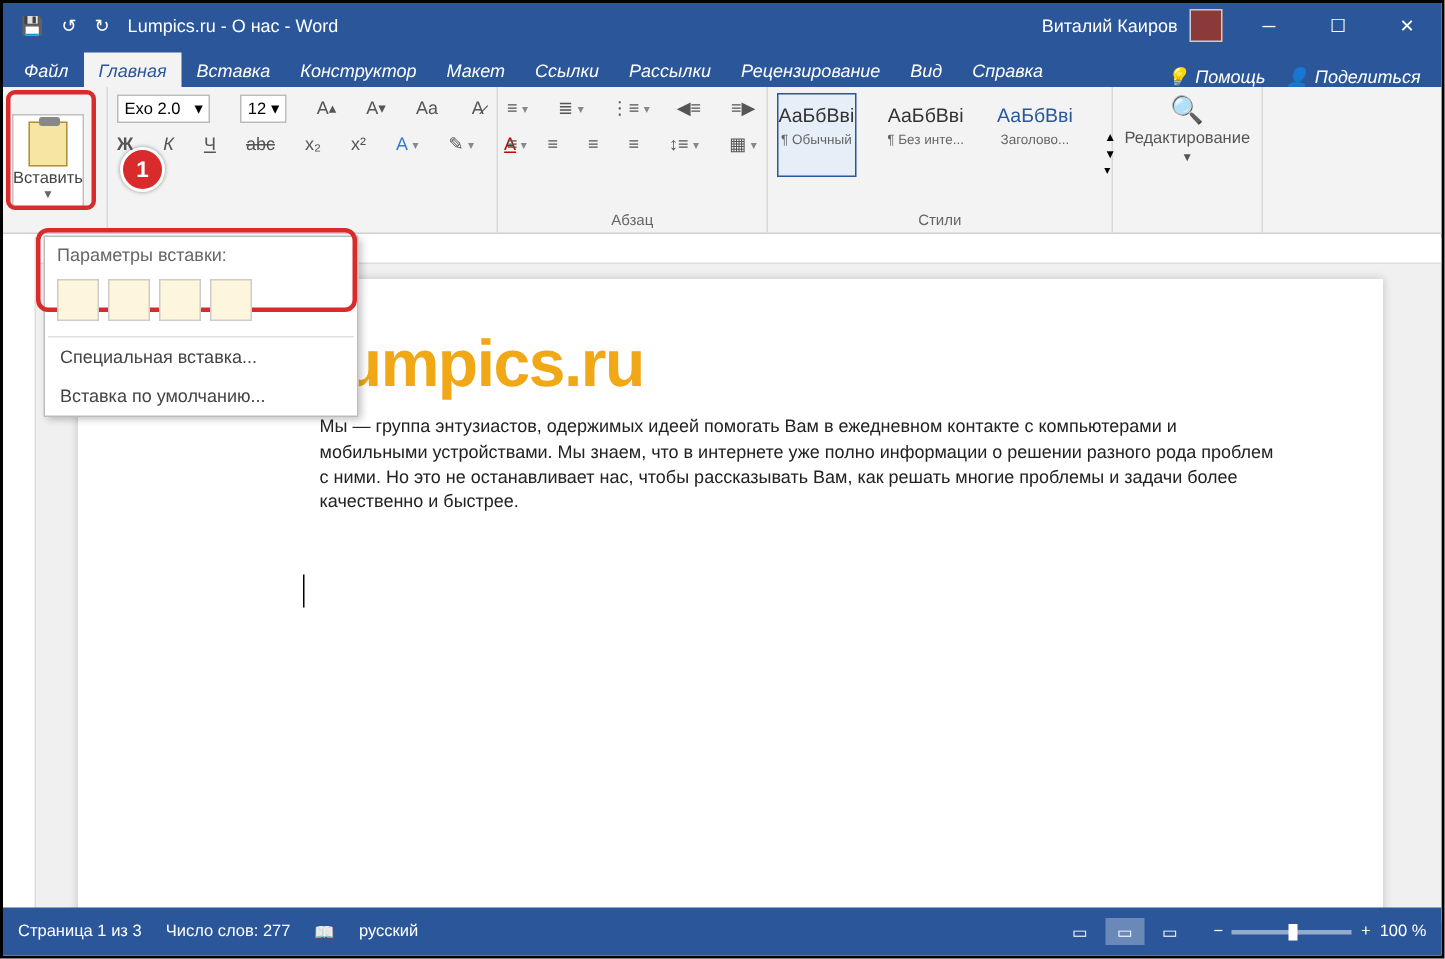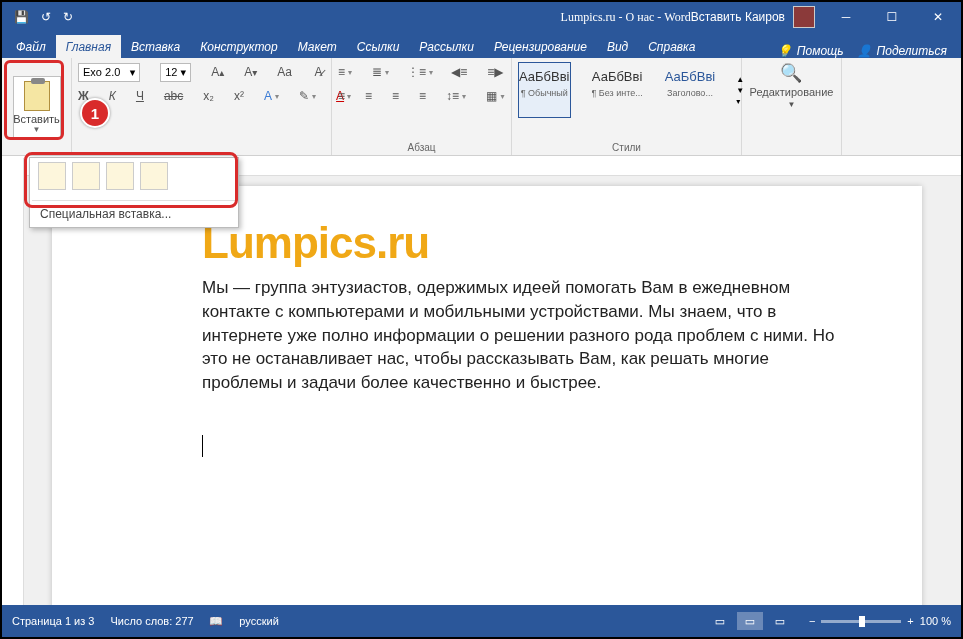--- a/index.html
+++ b/index.html
@@ -1,40 +1,40 @@
 <!DOCTYPE html>
 <html><head>
 <meta charset="utf-8">
 <style>
 * { margin: 0; padding: 0; box-sizing: border-box; font-family: "Segoe UI", Arial, sans-serif; }
 body { background: #fff; width: 963px; height: 639px; overflow: hidden; border: 2px solid #000; position: relative; }
 
 .titlebar { height: 30px; background: #2b579a; display: flex; align-items: center; color: #fff; font-size: 12px; }
 .qa { display: flex; gap: 12px; padding: 0 12px; }
-.titlebar .center { flex: 1; text-align: right; font-family: Liberation Serif, serif; }
+.titlebar .center { flex: 1; text-align: left; }
 .titlebar .user { display: flex; align-items: center; gap: 8px; padding-right: 8px; }
 .avatar { width: 22px; height: 22px; background: #8b3a3a; border: 1px solid #ccc; }
 .winbtns { display: flex; }
 .winbtn { width: 46px; height: 30px; display: flex; align-items: center; justify-content: center; color: #fff; }
 
 .tabs { height: 26px; background: #2b579a; display: flex; align-items: flex-end; padding-left: 4px; color: #fff; font-size: 12px; font-style: italic; }
 .tab { padding: 5px 10px 4px; cursor: pointer; }
 .tab.file { background: #2b579a; }
 .tab.active { background: #f3f3f3; color: #2b579a; }
 .tabs .spring { flex: 1; }
 .tabs .right { display: flex; gap: 14px; padding-right: 14px; align-items: center; }
 .tabs .right span { display: flex; align-items: center; gap: 4px; }
 
 .ribbon { height: 98px; background: #f3f3f3; border-bottom: 1px solid #d0d0d0; display: flex; position: relative; }
 .group { border-right: 1px solid #d9d9d9; padding: 4px 6px 2px; display: flex; flex-direction: column; }
 .group .glabel { text-align: center; font-size: 10px; color: #666; margin-top: auto; padding-top: 2px;}
-.group .row { display: flex; align-items: center; gap: 20px; }
-
-
-.paste-area { position: relative; width: 70px; display:flex;flex-direction:column;align-items:center;justify-content:center;}
+.group .row { display: flex; align-items: flex-end; gap: 20px; }
+
+
+.paste-area { position: relative; width: 70px; display:flex;flex-direction:column;justify-content:center;}
 .paste-btn { width: 48px; display:flex;flex-direction:column; align-items:center; padding:4px 2px; border:1px solid #c0c0c0; background:#fff;}
 .paste-icon { width: 26px; height: 30px; background: #f5e6a3; border: 1px solid #b08f3e; position: relative; }
 .paste-icon::before{content:"";position:absolute;top:-4px;left:6px;width:14px;height:6px;background:#888;border-radius:2px;}
 .paste-btn .lbl { font-size: 11px; color: #444; margin-top: 2px; }
 .paste-btn .chev { font-size: 8px; color: #666; }
 .red-box-1 { position: absolute; border: 3px solid #d92b2b; border-radius: 6px; top: 2px; left: 2px; width: 60px; height: 80px; pointer-events: none;}
 .badge { position:absolute; width:30px;height:30px;border-radius:50%;background:#d92b2b;color:#fff;display:flex;align-items:center;justify-content:center;font-weight:bold;font-size:15px;border:2px solid #fff;box-shadow:0 0 3px rgba(0,0,0,.4);}
 .badge1{top:40px;left:78px;}
 
 
@@ -68,21 +68,21 @@
 .paste-menu .mitem{padding:6px 10px;}
 .red-box-2{position:absolute;border:3px solid #d92b2b;border-radius:8px;top:-6px;left:-6px;width:214px;height:56px;pointer-events:none;}
 .badge2{top:165px;left:240px;}
 
 
 .docarea{position:absolute;top:156px;left:0;right:0;bottom:22px;background:#f0f0f0;overflow:hidden;}
 .ruler-v{position:absolute;left:0;top:0;width:22px;height:100%;background:#fff;border-right:1px solid #ddd;}
 .ruler-h{position:absolute;left:22px;top:0;right:0;height:18px;background:#fff;border-bottom:1px solid #ddd;}
 .page{position:absolute;left:50px;top:28px;width:870px;height:560px;background:#fff;box-shadow:0 0 6px rgba(0,0,0,.2);padding:32px 30px 30px 150px;}
 .doc-title{color:#f0a816;font-size:44px;font-weight:700;letter-spacing:-1px;margin-bottom:8px;}
-.doc-body{font-size:17px;color:#222;line-height:1.4;max-width:640px;}
+.doc-body{font-size:12px;color:#222;line-height:1.4;max-width:640px;margin-left:11px;}
 .cursor{display:inline-block;width:1px;height:22px;background:#000;margin-top:40px;}
 
 
 .status{position:absolute;left:0;right:0;bottom:0;height:22px;background:#2b579a;color:#fff;font-size:11px;display:flex;align-items:center;padding:16px 10px;gap:16px;}
 .status .spring{flex:1;}
 .viewbtns{display:flex;gap:4px;}
 .viewbtns .vb{width:26px;height:18px;display:flex;align-items:center;justify-content:center;}
 .viewbtns .vb.sel{background:rgba(255,255,255,.3);}
 .zoom{display:flex;align-items:center;gap:6px;}
 .slider{width:80px;height:3px;background:rgba(255,255,255,.5);position:relative;}
@@ -94,21 +94,21 @@
 <body>
 
 <div class="titlebar">
   <div class="qa">
     <span>💾</span>
     <span>↺</span>
     <span>↻</span>
   </div>
   <div class="center">Lumpics.ru - О нас  -  Word</div>
   <div class="user">
-    <span>Вставить Каиров</span>
+    <span>Виталий Каиров</span>
     <div class="avatar"></div>
   </div>
   <div class="winbtns">
     <div class="winbtn">─</div>
     <div class="winbtn">☐</div>
     <div class="winbtn">✕</div>
   </div>
 </div>
 
 <div class="tabs">
@@ -228,28 +228,30 @@
       <span>Редактирование</span>
       <span style="font-size:8px;">▼</span>
     </div>
   </div>
 
   <div class="badge badge1">1</div>
 </div>
 
 <div class="paste-menu">
   <div class="red-box-2"></div>
+  <div class="hdr">Параметры вставки:</div>
   <div class="opts">
     <div class="opt"></div>
     <div class="opt"></div>
     <div class="opt"></div>
     <div class="opt"></div>
   </div>
   <div class="sep"></div>
   <div class="mitem">Специальная вставка...</div>
+  <div class="mitem">Вставка по умолчанию...</div>
 </div>
 <div class="badge badge2">2</div>
 
 <div class="docarea">
   <div class="ruler-v"></div>
   <div class="ruler-h"></div>
   <div class="page">
     <div class="doc-title">Lumpics.ru</div>
     <div class="doc-body">Мы — группа энтузиастов, одержимых идеей помогать Вам в ежедневном контакте с компьютерами и мобильными устройствами. Мы знаем, что в интернете уже полно информации о решении разного рода проблем с ними. Но это не останавливает нас, чтобы рассказывать Вам, как решать многие проблемы и задачи более качественно и быстрее.</div>
     <div class="cursor"></div>

